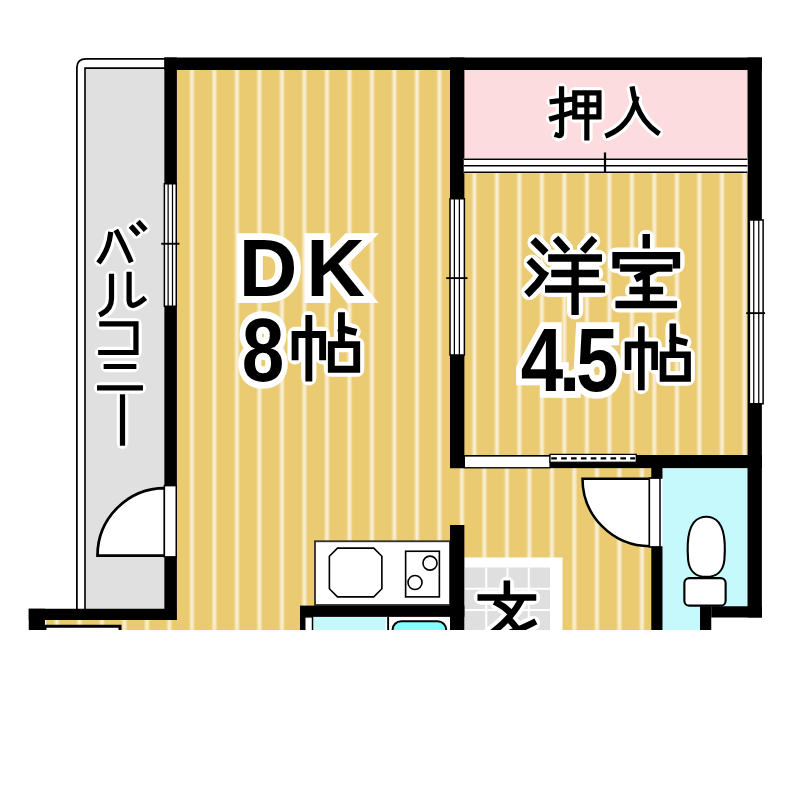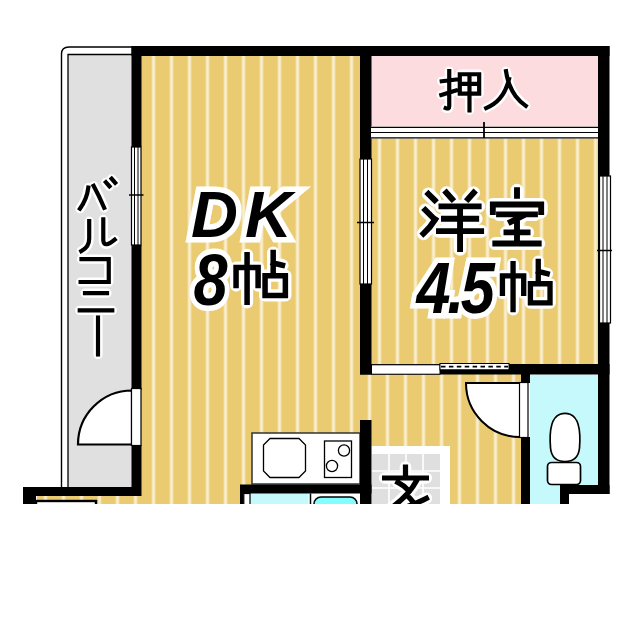--- a/index.html
+++ b/index.html
@@ -1,16 +1,16 @@
 <!DOCTYPE html>
 <html><head>
 <meta charset="utf-8">
 <style>
   html,body{margin:0;padding:0;background:#fff;}
-  #stage{width:640px;height:504px;position:relative;overflow:hidden;background:#fff;font-style:italic;}
+  #stage{width:640px;height:504px;position:relative;overflow:hidden;background:#fff;}
   svg{display:block;}
   .w{fill:none;stroke:#fff;stroke-width:21;stroke-linecap:round;stroke-linejoin:round;}
   .b{fill:none;stroke:#000;stroke-width:9.5;stroke-linecap:square;stroke-linejoin:miter;}
   .lat{font-family:"Liberation Sans",sans-serif;font-weight:bold;fill:#000;stroke:#fff;stroke-width:11;paint-order:stroke;text-anchor:middle;}
 </style>
 </head>
 <body>
 <div id="stage">
 <svg width="640" height="640" viewBox="0 0 640 640">
 <defs>

